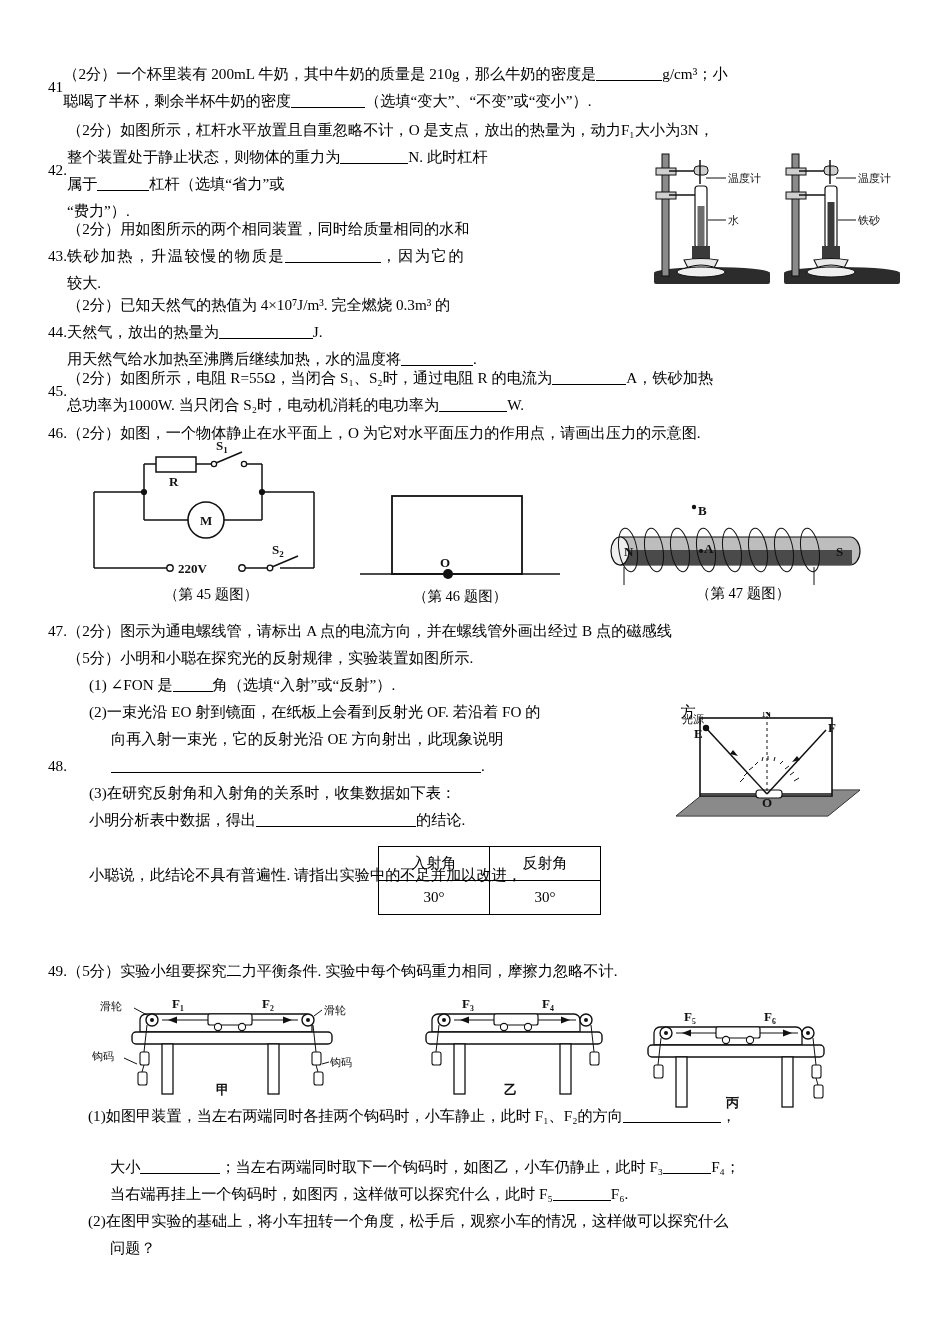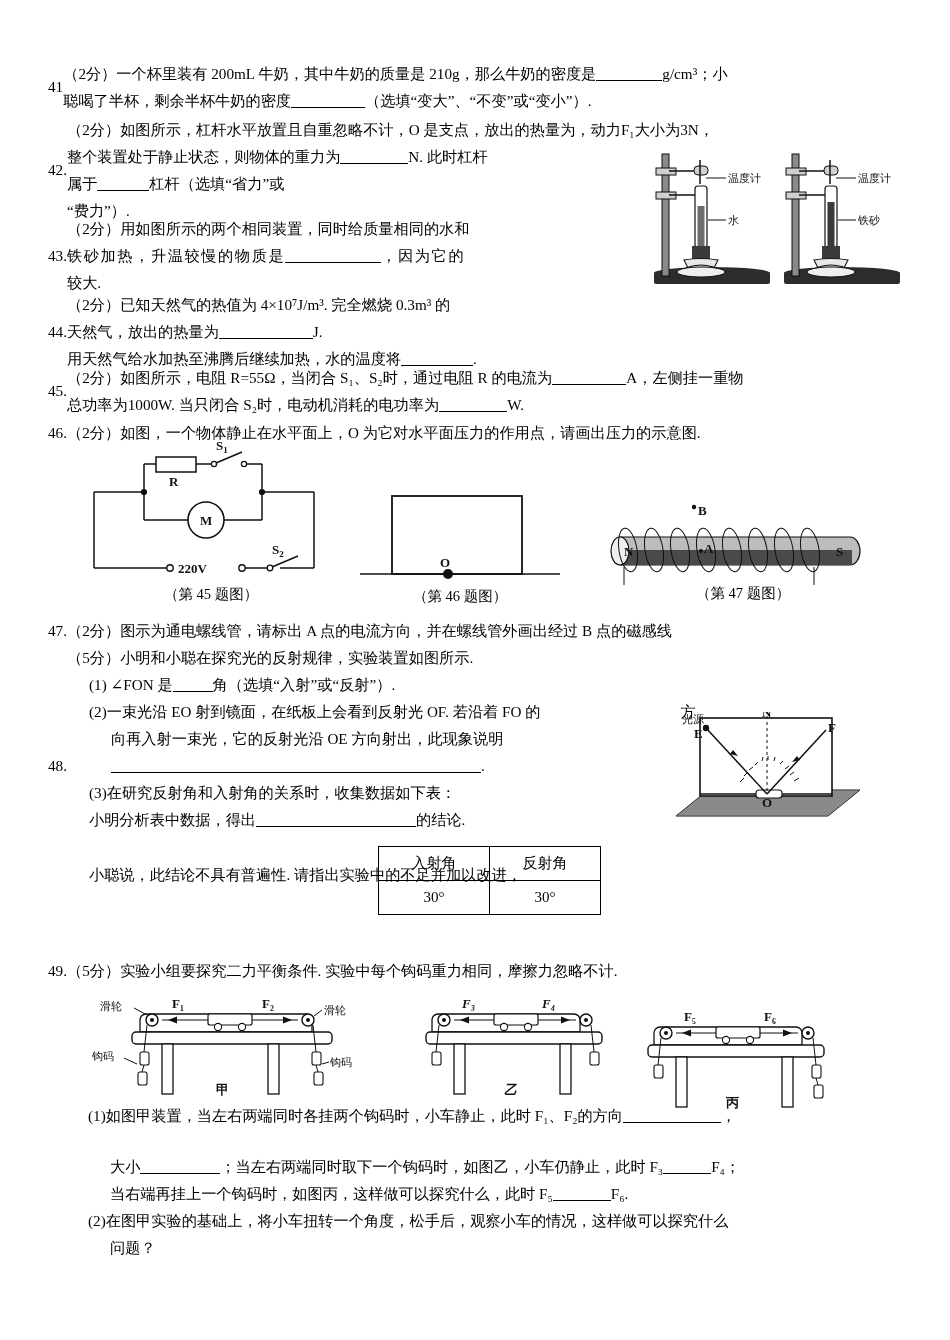--- a/index.html
+++ b/index.html
@@ -96,21 +96,21 @@
       <div class="line">
         <span>用天然气给水加热至沸腾后继续加热，水的温度将</span><span class="blank" style="width:72px;"></span><span>.</span>
       </div>
     </div>
   </div>
 
   <div class="q" style="left:48px;top:364px;width:880px;">
     <div class="qnum">45.</div>
     <div class="qbody">
       <div class="line">
-        <span>（2分）</span><span>如图所示，电阻 R=55Ω，当闭合 S₁、S₂时，通过电阻 R 的电流为</span><span class="blank" style="width:74px;"></span><span>A，左侧挂一重物</span>
+        <span>（2分）</span><span>如图所示，电阻 R=55Ω，当闭合 S₁、S₂时，通过电阻 R 的电流为</span><span class="blank" style="width:74px;"></span><span>A，铁砂加热</span>
       </div>
       <div class="line">
         <span>总功率为1000W. 当只闭合 S₂时，电动机消耗的电功率为</span><span class="blank" style="width:68px;"></span><span>W.</span>
       </div>
     </div>
   </div>
 
   <div class="q" style="left:48px;top:419px;width:890px;">
     <div class="qnum">46.</div>
     <div class="qbody">
@@ -410,21 +410,21 @@
       <text class="lab-cn" x="240" y="18">滑轮</text>
       <line x1="230" y1="20" x2="238" y2="14" class="ink-thin"></line>
       <text class="lab-cn" x="8" y="64">钩码</text>
       <line x1="40" y1="62" x2="53" y2="68" class="ink-thin"></line>
       <text class="lab-cn" x="246" y="70">钩码</text>
       <line x1="238" y1="68" x2="245" y2="66" class="ink-thin"></line>
       <text class="lab-b" x="132" y="98" font-size="15">甲</text>
     </svg>
   </div>
 
-  <div class="figbox" style="left:404px;top:996px;font-style:italic;">
+  <div class="figbox" style="left:404px;top:996px;">
     <svg width="220" height="102" viewBox="0 0 220 102">
       <path d="M34 18 h136 a6 6 0 0 1 6 6 v12 h-148 v-12 a6 6 0 0 1 6 -6 z" fill="#fff" stroke="#111" stroke-width="1.3"></path>
       <rect x="22" y="36" width="176" height="12" rx="4" fill="#fff" stroke="#111" stroke-width="1.4"></rect>
       <rect x="50" y="48" width="11" height="50" fill="#fff" stroke="#111" stroke-width="1.3"></rect>
       <rect x="156" y="48" width="11" height="50" fill="#fff" stroke="#111" stroke-width="1.3"></rect>
       <rect x="90" y="18" width="44" height="11" rx="2" fill="#fff" stroke="#111" stroke-width="1.2"></rect>
       <circle cx="100" cy="31" r="3.6" fill="#fff" stroke="#111" stroke-width="1.1"></circle>
       <circle cx="124" cy="31" r="3.6" fill="#fff" stroke="#111" stroke-width="1.1"></circle>
       <line x1="50" y1="24" x2="90" y2="24" class="ink-thin"></line>
       <path d="M56 24 l9 -3.4 v6.8 z" fill="#111"></path>

